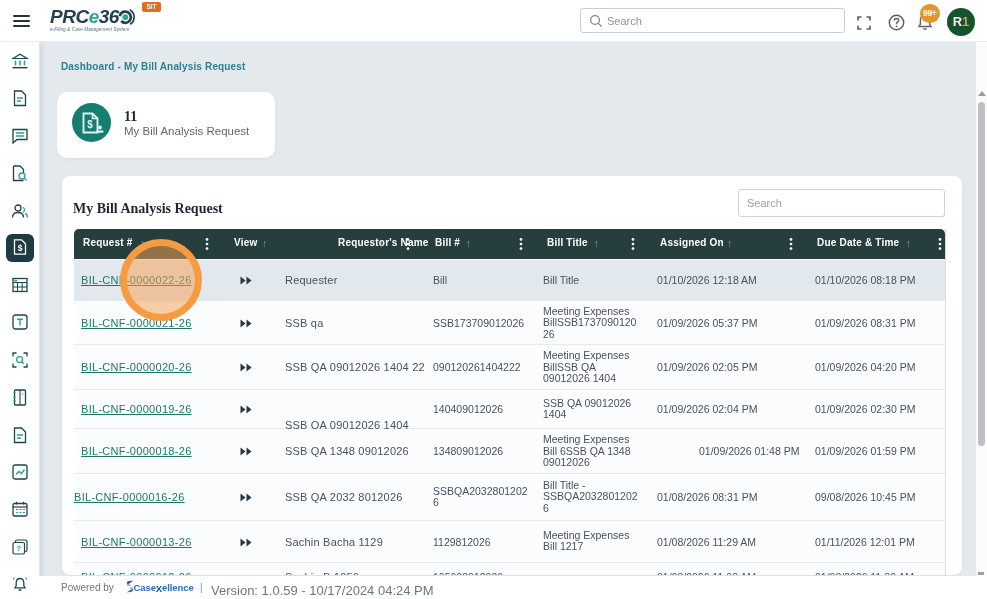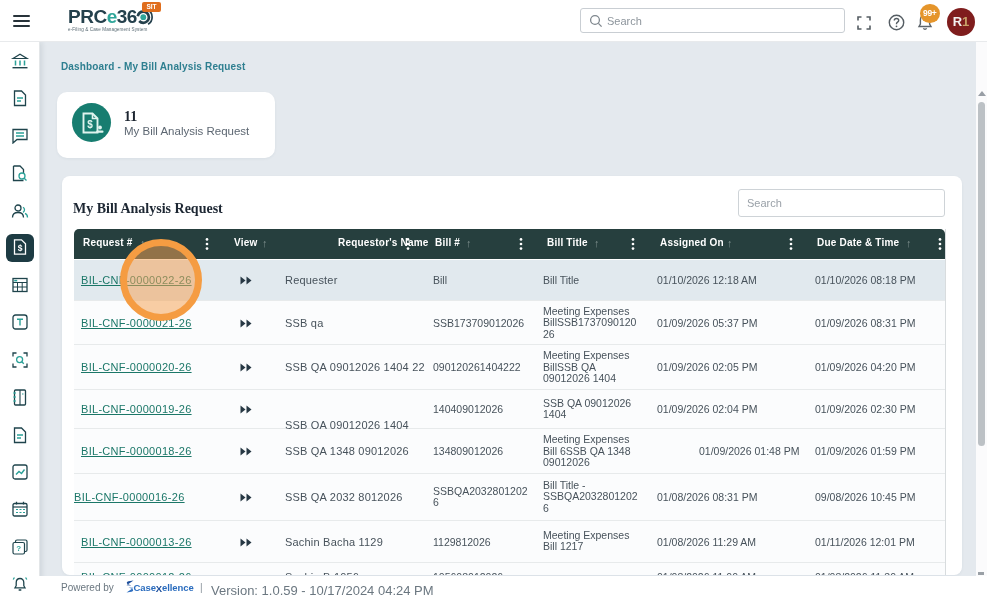--- a/index.html
+++ b/index.html
@@ -4,21 +4,21 @@
 <style>
 * { margin:0; padding:0; box-sizing:border-box; }
 html,body { width:987px; height:599px; overflow:hidden; }
 body { will-change:transform; -webkit-font-smoothing:antialiased; font-family:"Liberation Sans", sans-serif; background:#e4e9ee; position:relative; }
 .abs { position:absolute; }
 
 
 #topbar { position:absolute; left:0; top:0; width:987px; height:42px; background:#fff; border-bottom:1px solid #e8eaec; z-index:30; }
 #burger { position:absolute; left:13px; top:15px; width:17px; height:12px; }
 #burger div { height:2.4px; background:#28333a; border-radius:1px; margin-bottom:2.4px; }
-#logo { position:absolute; left:68px; top:7px; }
+#logo { position:absolute; left:50px; top:7px;font-style:italic; }
 #logotext { font-size:19px; font-weight:bold; letter-spacing:-0.5px; color:#24404c; line-height:19px; }
 #logotext .teal { color:#2fa69a; }
 #logotag { font-size:4.6px; color:#5a6b74; letter-spacing:0.1px; margin-top:1px; }
 #sitbadge { position:absolute; left:142px; top:2px; width:19px; height:10px; background:#e06e1e; border-radius:2px; color:#fff; font-size:6.5px; font-weight:bold; text-align:center; line-height:10px; }
 #topsearch { position:absolute; left:580px; top:8px; width:265px; height:25px; border:1px solid #c9ced3; border-radius:3px; background:#fff; }
 #topsearch .ph { position:absolute; left:26px; top:6px; font-size:11px; color:#8d959c; }
 #topsearch svg { position:absolute; left:8px; top:5px; }
 .topicon { position:absolute; top:0; }
 
 
@@ -102,21 +102,21 @@
     <circle cx="8.5" cy="12.3" r="0.9" fill="#555d63"></circle>
   </svg>
 
   <svg class="topicon" style="left:916px; top:13px;" width="18" height="18" viewBox="0 0 18 18">
     <path d="M9 2 C6 2 4.4 4.2 4.4 7 L4.4 11 L3 13.5 L15 13.5 L13.6 11 L13.6 7 C13.6 4.2 12 2 9 2 Z" fill="none" stroke="#5c646b" stroke-width="1.4"></path>
     <path d="M7.4 15.2 A1.8 1.8 0 0 0 10.6 15.2" fill="none" stroke="#5c646b" stroke-width="1.4"></path>
   </svg>
   <div class="abs" style="left:920px; top:3.5px; width:19.5px; height:19px; background:#e5952b; border-radius:50%; z-index:2;"></div>
   <div class="abs" style="left:920px; top:8px; width:19.5px; text-align:center; font-size:8.5px; font-weight:bold; color:#fff; z-index:3; letter-spacing:-0.3px;">99+</div>
 
-  <div class="abs" style="left:947px; top:7.5px; width:28px; height:28px; border-radius:50%; background:#7f1d1d; color:#f2f2f0; font-size:13px; font-weight:bold; text-align:center; line-height:28px;">R<span style="color:#c9a36a;">1</span></div>
+  <div class="abs" style="left:947px; top:7.5px; width:28px; height:28px; border-radius:50%; background:#14532d; color:#f2f2f0; font-size:13px; font-weight:bold; text-align:center; line-height:28px;">R<span style="color:#c9a36a;">1</span></div>
 </div>
 
 <div id="sidebar">
 
   <svg class="sbicon" style="top:11px;" width="17" height="16" viewBox="0 0 17 16">
       <g fill="none" stroke="#1f444c" stroke-width="1.2">
         <path d="M1.5 5.5 L8.5 1.2 L15.5 5.5 Z"></path>
         <path d="M1 14.7 H16" stroke-width="1.4"></path>
       </g>
       <g stroke="#2aa198" stroke-width="1.5">

